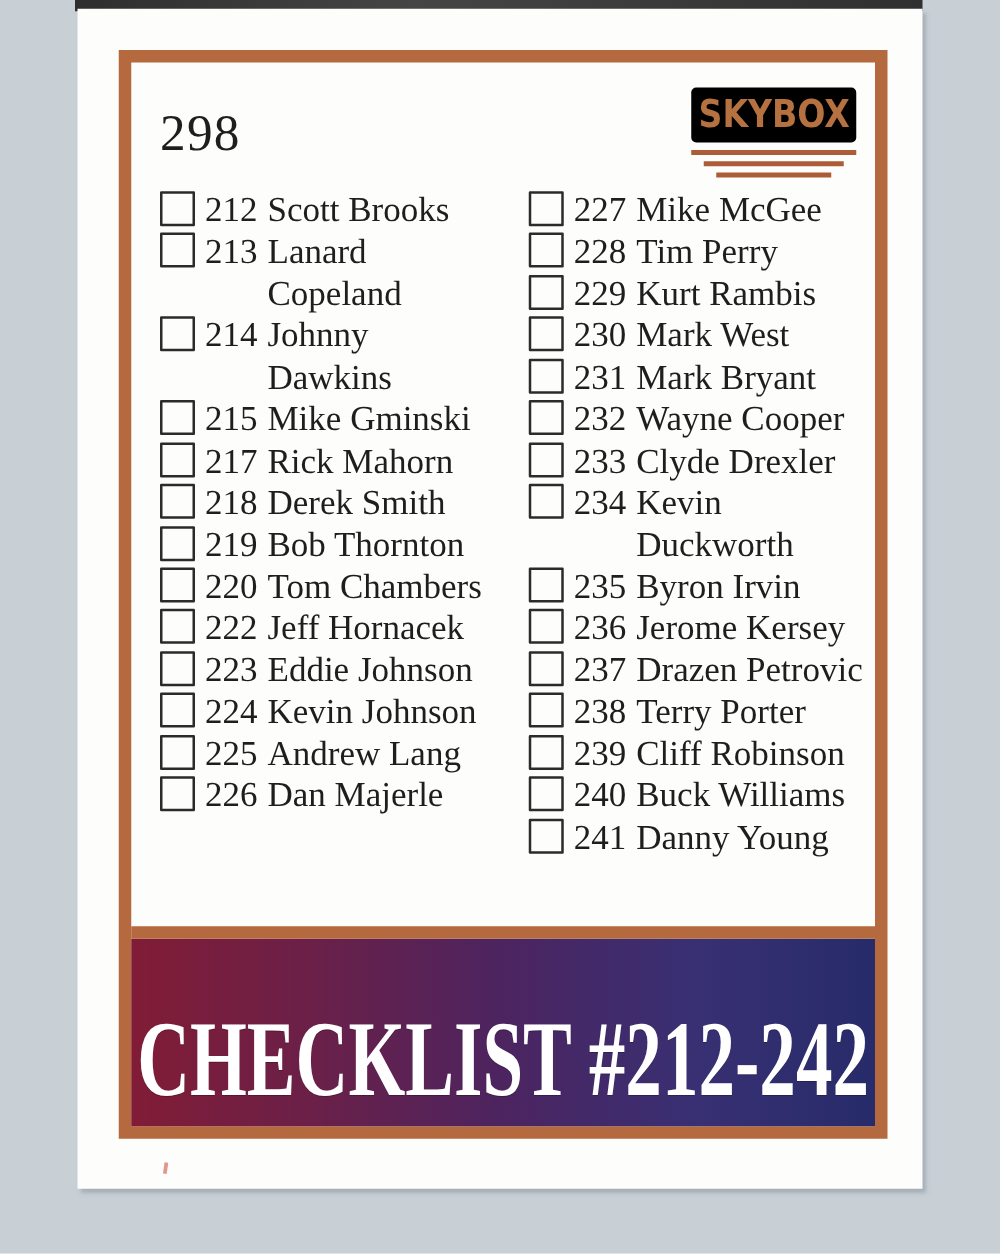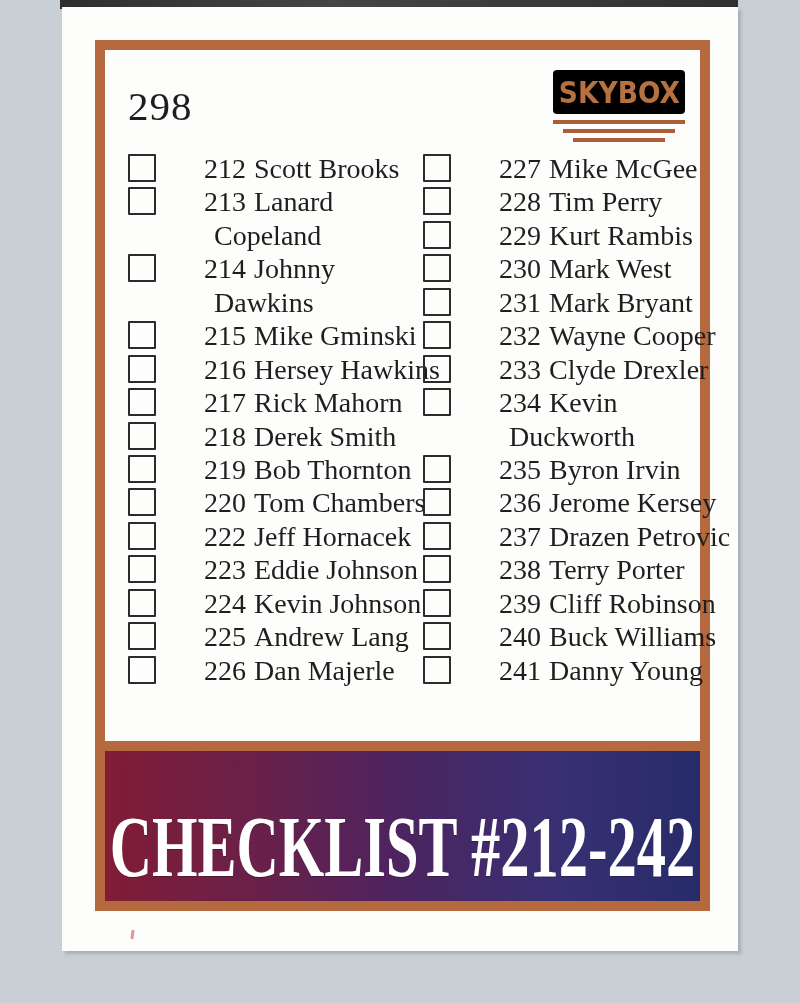--- a/index.html
+++ b/index.html
@@ -55,21 +55,21 @@
   .col-right{left:295px;width:300px;}
   .row{
     height:33.45px;line-height:33.45px;white-space:nowrap;
     font-size:28px;color:var(--ink);
   }
   .cbox{
     display:inline-block;width:24px;height:24px;
     border:2px solid #2b2b2b;border-radius:1px;background:transparent;
     margin-right:8px;vertical-align:-4px;
   }
-  .num{display:inline-block;width:50px;margin-left:40px;}
+  .num{display:inline-block;width:50px;}
   .row.cont{padding-left:86px;}
   .banner{
     height:150px;border-top:10px solid var(--copper);
     background:linear-gradient(90deg,var(--ban-l) 0%,#6b2048 24%,var(--ban-m) 50%,#383073 76%,var(--ban-r) 100%);
     display:flex;align-items:flex-end;justify-content:center;overflow:hidden;
   }
   .banner-text{
     font-family:"Liberation Serif", serif;font-weight:700;
     font-size:86px;color:#ffffff;white-space:nowrap;
     transform:scaleX(0.68);letter-spacing:0px;
@@ -101,21 +101,20 @@
           </div>
         </div>
         <div class="columns">
           <div class="col col-left">
               <div class="row"><span class="cbox"></span><span class="num">212</span><span>Scott Brooks</span></div>
               <div class="row"><span class="cbox"></span><span class="num">213</span><span>Lanard</span></div>
               <div class="row cont"><span>Copeland</span></div>
               <div class="row"><span class="cbox"></span><span class="num">214</span><span>Johnny</span></div>
               <div class="row cont"><span>Dawkins</span></div>
               <div class="row"><span class="cbox"></span><span class="num">215</span><span>Mike Gminski</span></div>
-              <div class="row"><span class="cbox"></span><span class="num">216</span><span>Hersey Hawkins</span></div>
               <div class="row"><span class="cbox"></span><span class="num">217</span><span>Rick Mahorn</span></div>
               <div class="row"><span class="cbox"></span><span class="num">218</span><span>Derek Smith</span></div>
               <div class="row"><span class="cbox"></span><span class="num">219</span><span>Bob Thornton</span></div>
               <div class="row"><span class="cbox"></span><span class="num">220</span><span>Tom Chambers</span></div>
               <div class="row"><span class="cbox"></span><span class="num">222</span><span>Jeff Hornacek</span></div>
               <div class="row"><span class="cbox"></span><span class="num">223</span><span>Eddie Johnson</span></div>
               <div class="row"><span class="cbox"></span><span class="num">224</span><span>Kevin Johnson</span></div>
               <div class="row"><span class="cbox"></span><span class="num">225</span><span>Andrew Lang</span></div>
               <div class="row"><span class="cbox"></span><span class="num">226</span><span>Dan Majerle</span></div>
             </div>

